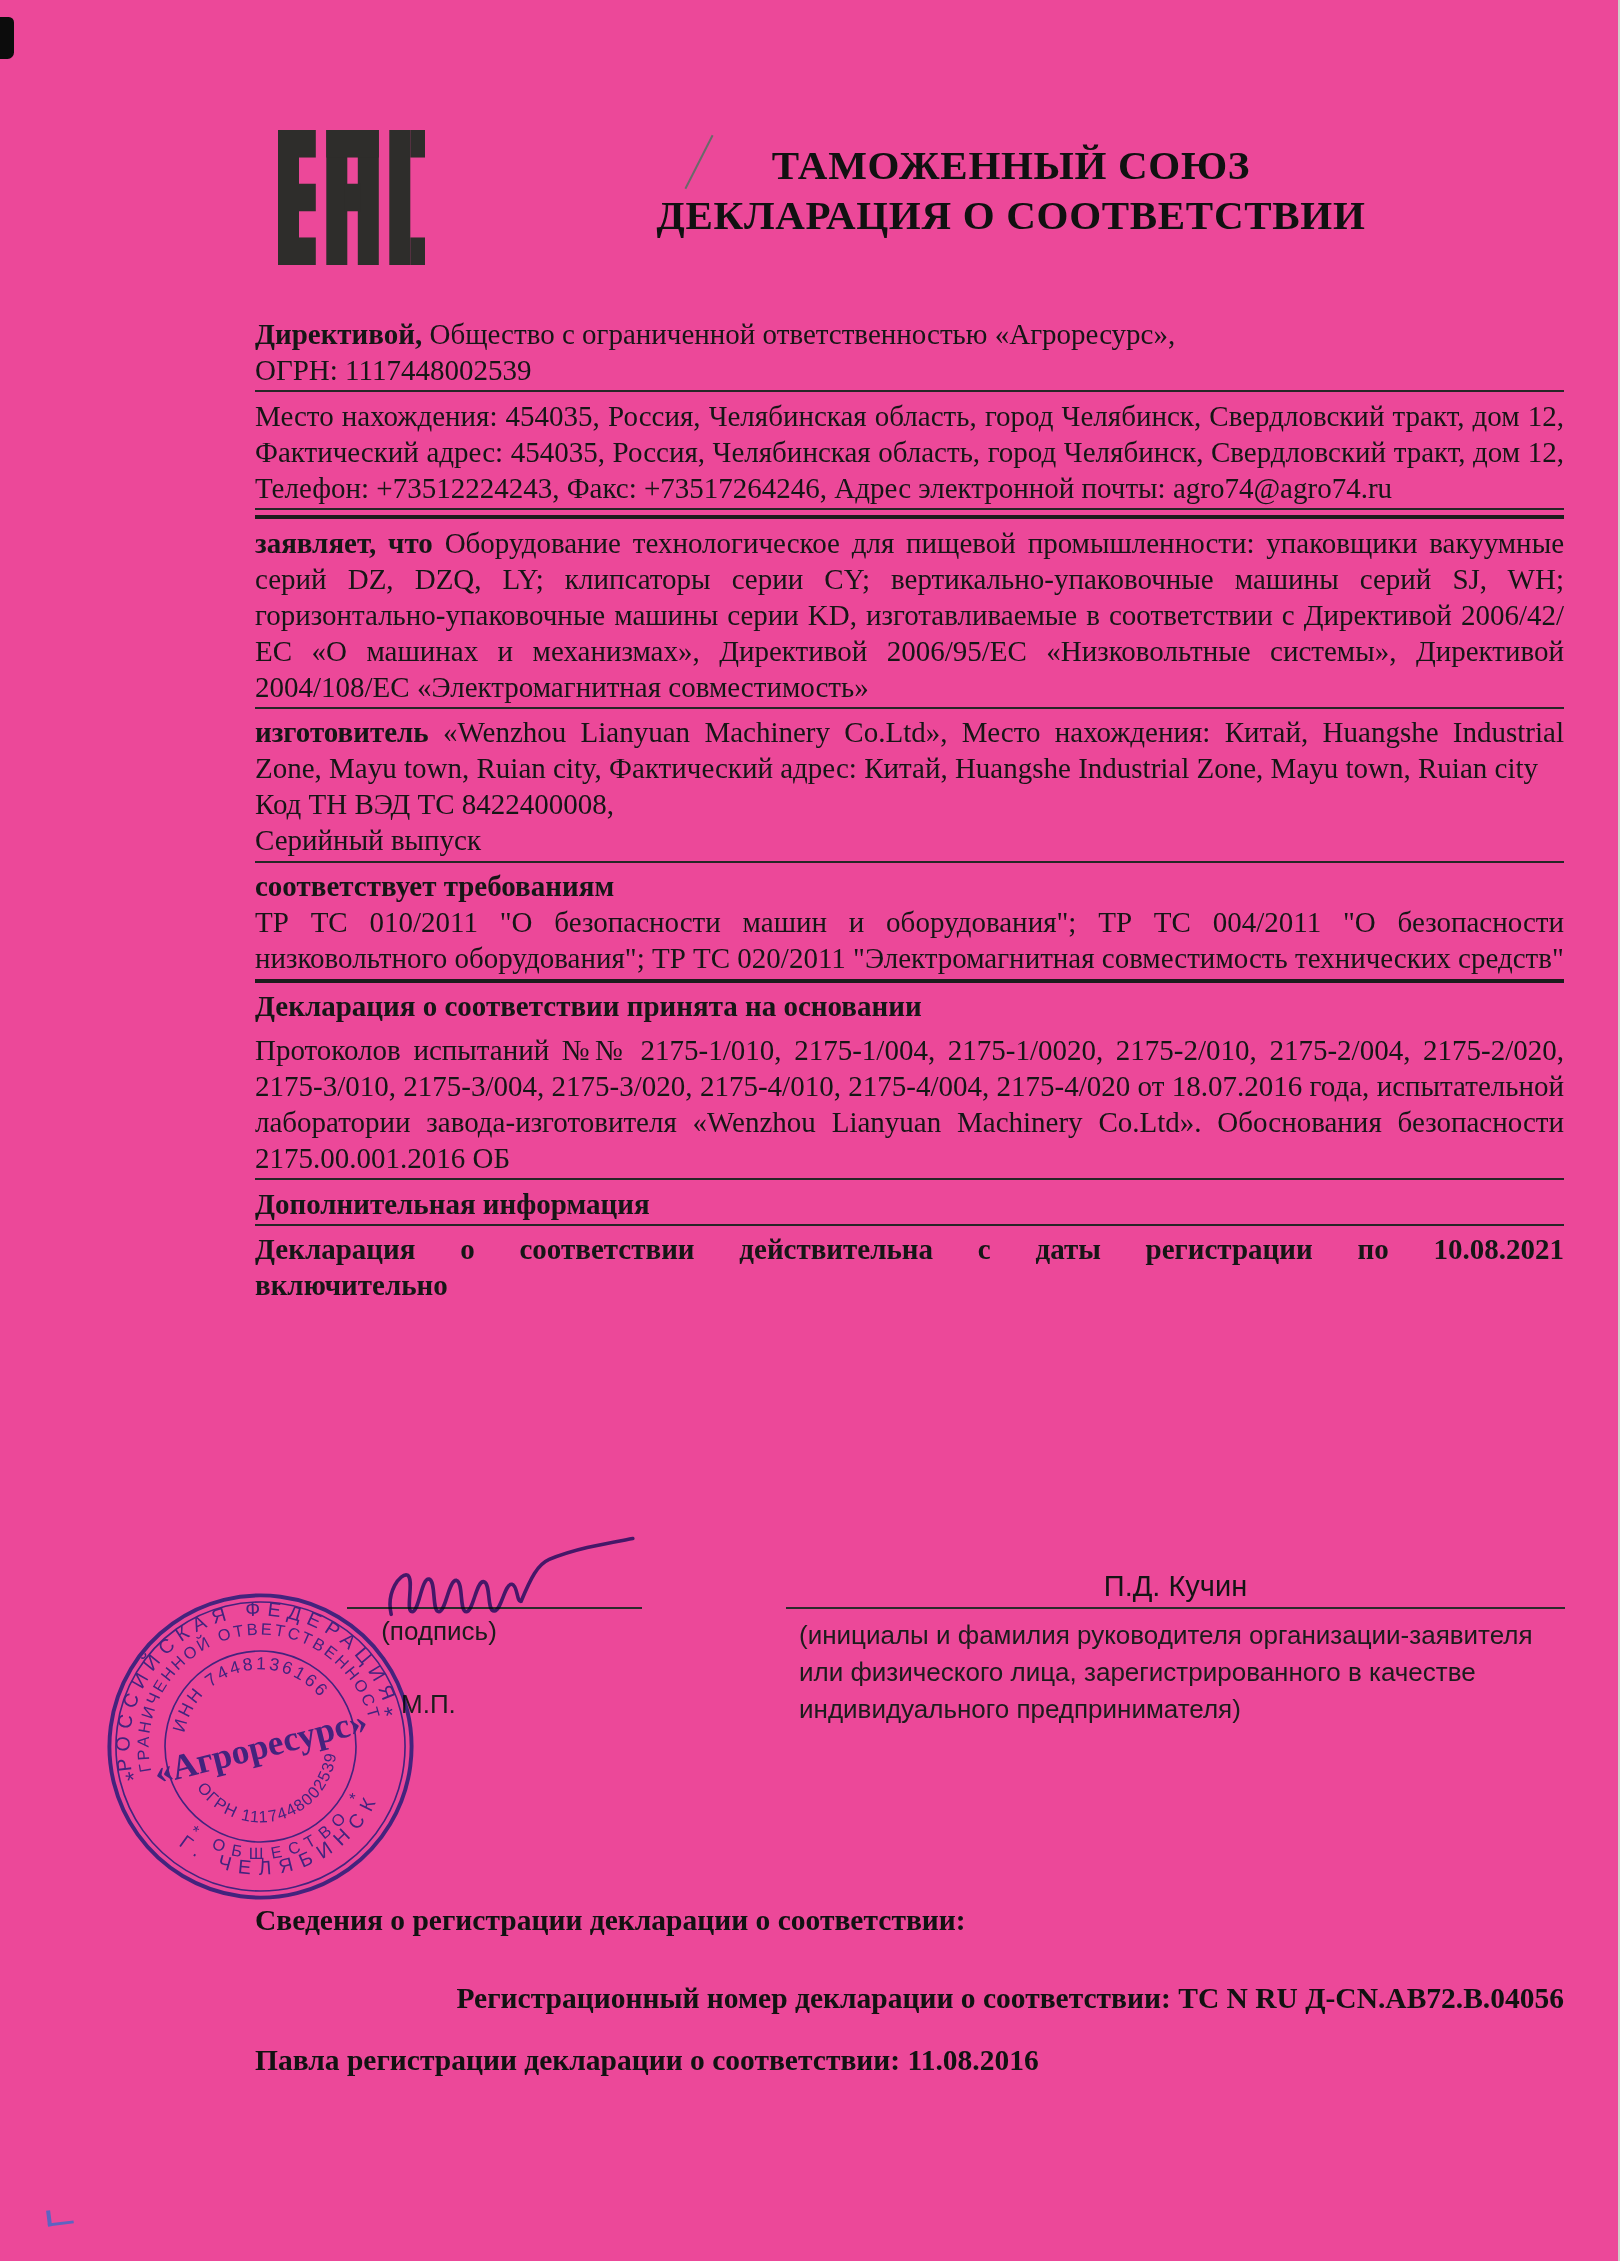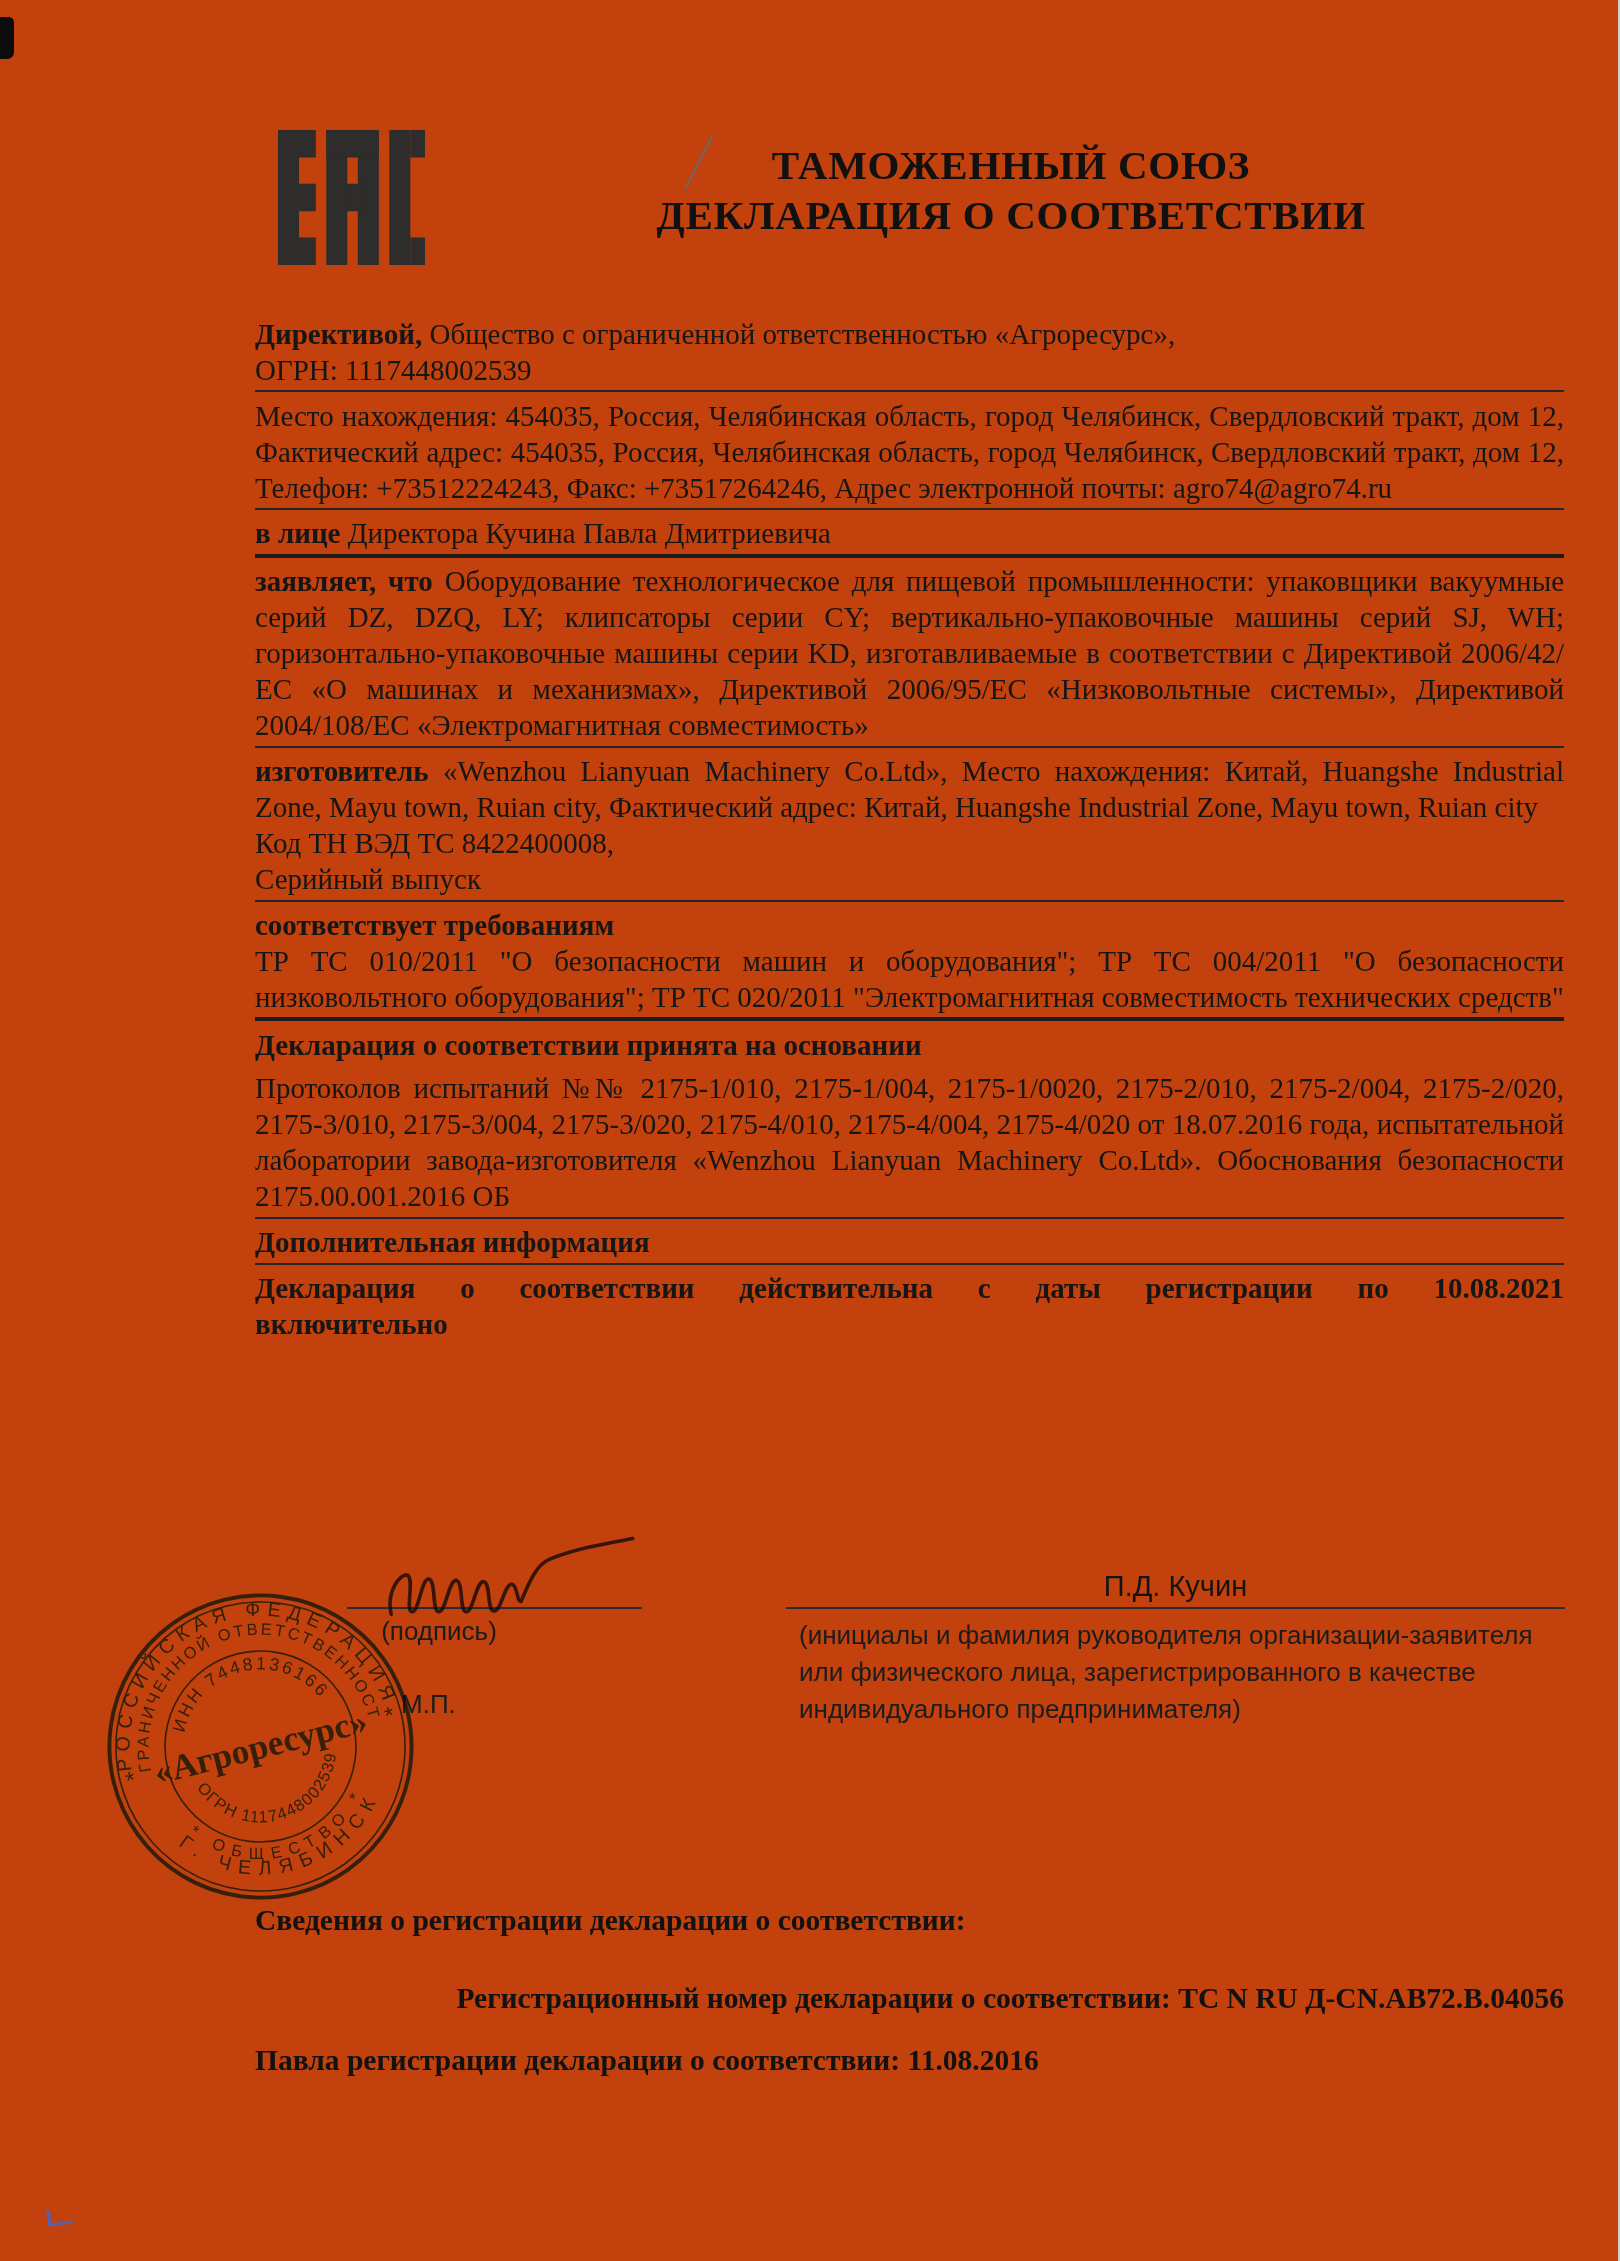--- a/index.html
+++ b/index.html
@@ -1,16 +1,16 @@
 <!DOCTYPE html>
 <html style="font-size:10.5px"><head>
 <meta charset="utf-8">
 <style>
   html,body{margin:0;padding:0;background:#e8e8e6;}
-  .page{position:relative;width:1621px;height:2261px;background:#c2410c;overflow:hidden;
+  .page{position:relative;width:1621px;height:2261px;background:#ec4899;overflow:hidden;
         font-family:"Liberation Serif",serif;color:#161616;}
   .scan-edge{position:absolute;right:0;top:0;bottom:0;width:2.6px;background:#cfcfcb;}
   .corner-mark{position:absolute;left:0;top:17px;width:14.4px;height:42px;background:#0c0c0c;border-radius:0 5.2px 6.5px 0;}
   .slash-mark{position:absolute;left:698px;top:132px;width:2px;height:60px;background:#6a6a6a;transform:rotate(27deg);}
   .blue-mark{position:absolute;left:47px;top:2209px;width:22px;height:13px;
              border-left:4.6px solid #4668c8;border-bottom:3.3px solid #4668c8;transform:rotate(-7deg);opacity:.85;}
   .eac-logo{position:absolute;left:278px;top:130px;width:147px;height:135px;}
   .title{position:absolute;left:458px;top:140px;width:1106px;text-align:center;
          font-weight:bold;font-size:41px;line-height:50px;letter-spacing:0.7px;color:#111;}
   .body-col{position:absolute;left:255px;top:308px;width:1309px;padding-top:7.9px;
@@ -77,21 +77,20 @@
 
   <div class="body-col">
 
     <p class="para"><b>Директивой,</b> <span>Общество с ограниченной ответственностью «Агроресурс»,</span></p>
     <div class="line">ОГРН: 1117448002539</div>
     <hr class="rule">
 
     <p class="para">Место нахождения: 454035, Россия, Челябинская область, город Челябинск, Свердловский тракт, дом 12, Фактический адрес: 454035, Россия, Челябинская область, город Челябинск, Свердловский тракт, дом 12, Телефон: +73512224243, Факс: +73517264246, Адрес электронной почты: agro74@agro74.ru</p>
     <hr class="rule">
 
-    <p class="para"><b>в лице</b> <span>Директора Кучина Павла Дмитриевича</span></p>
     <hr class="rule thick">
 
     <p class="para"><b>заявляет, что</b> <span>Оборудование технологическое для пищевой промышленности: упаковщики вакуумные серий DZ, DZQ, LY; клипсаторы серии CY; вертикально-упаковочные машины серий SJ, WH; горизонтально-упаковочные машины серии KD, изготавливаемые в соответствии с Директивой 2006/42/ЕС «О машинах и механизмах», Директивой 2006/95/ЕС «Низковольтные системы», Директивой 2004/108/ЕС «Электромагнитная совместимость»</span></p>
     <hr class="rule">
 
     <p class="para"><b>изготовитель</b> <span>«Wenzhou Lianyuan Machinery Co.Ltd», Место нахождения: Китай, Huangshe Industrial Zone, Mayu town, Ruian city, Фактический адрес: Китай, Huangshe Industrial Zone, Mayu town, Ruian city</span></p>
     <div class="line">Код ТН ВЭД ТС 8422400008,</div>
     <div class="line">Серийный выпуск</div>
     <hr class="rule">
 

